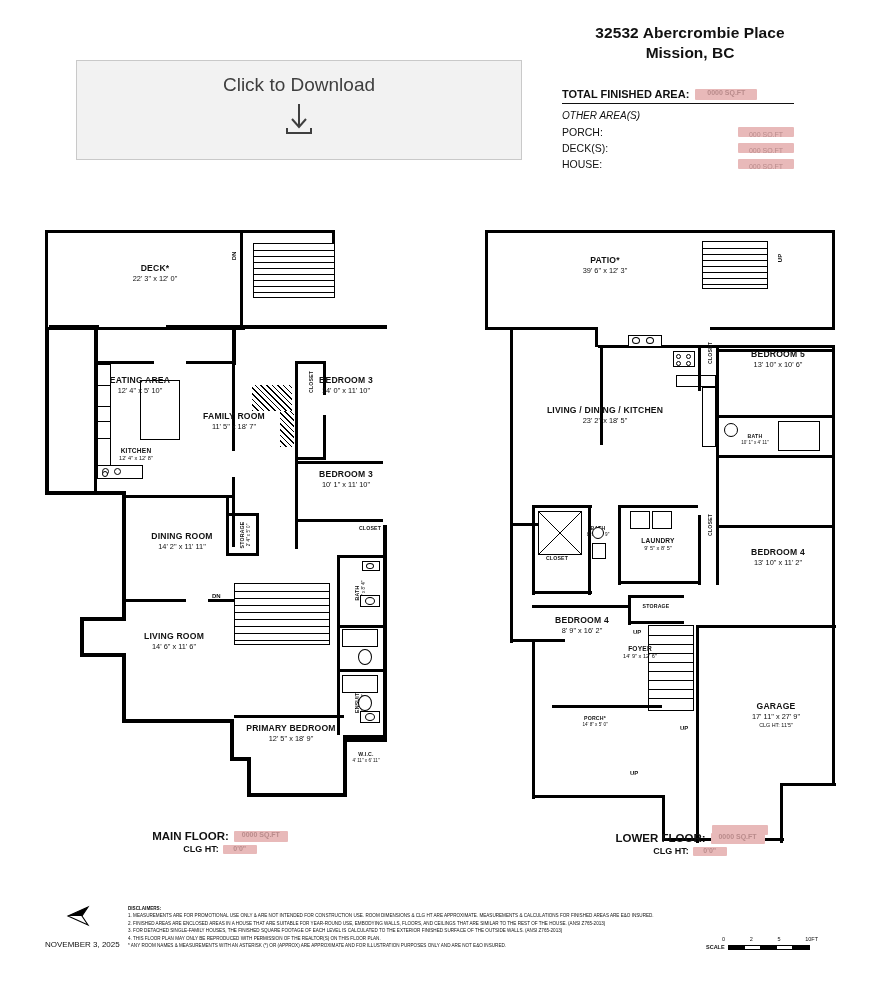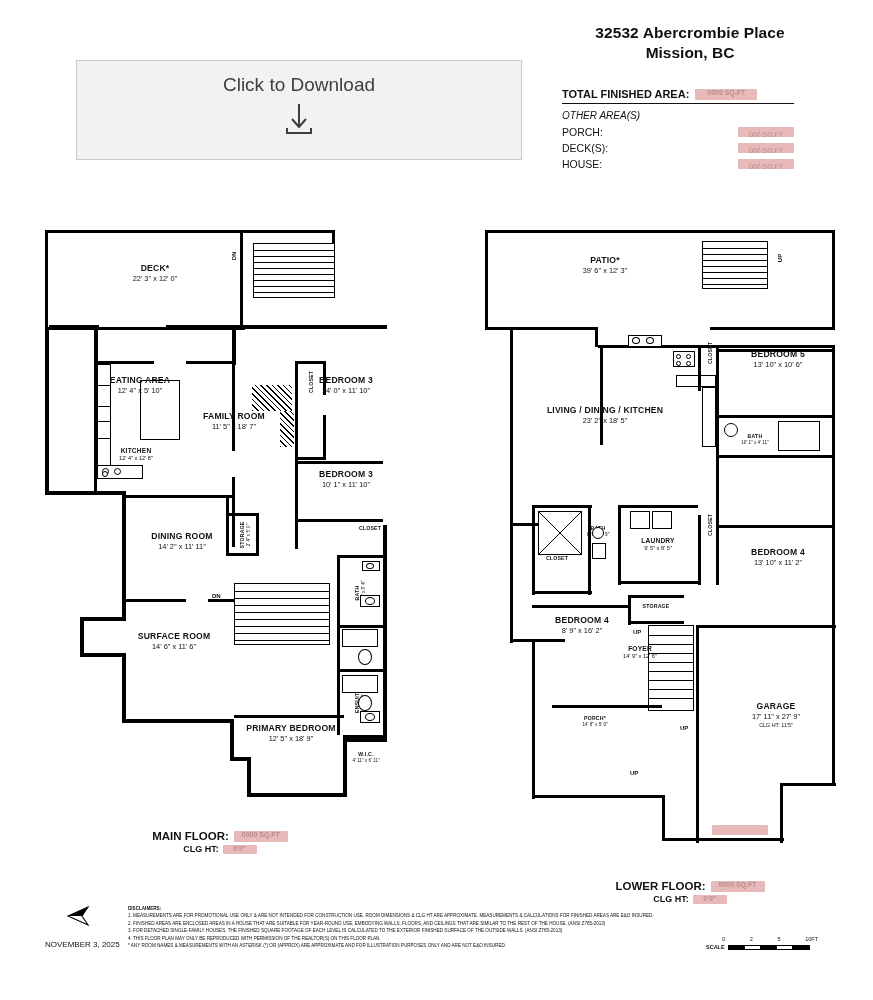--- a/index.html
+++ b/index.html
@@ -245,21 +245,21 @@
     </div>
 
     <div class="wall" style="left:86px; top:270px; width:106px; height:3px;"></div>
     <div class="wall" style="left:86px; top:374px; width:60px; height:3px;"></div>
     <div class="wall" style="left:168px; top:374px; width:30px; height:3px;"></div>
     <div class="room" style="left:92px; top:306px; width:100px;">
       <div class="rname">DINING ROOM</div>
       <div class="rdim">14' 2" x 11' 11"</div>
     </div>
     <div class="room" style="left:84px; top:406px; width:100px;">
-      <div class="rname">SURFACE ROOM</div>
+      <div class="rname">LIVING ROOM</div>
       <div class="rdim">14' 6" x 11' 6"</div>
     </div>
 
     <div class="wall" style="left:186px; top:270px; width:3px; height:60px;"></div>
     <div class="wall" style="left:186px; top:288px; width:32px; height:3px;"></div>
     <div class="wall" style="left:216px; top:288px; width:3px; height:42px;"></div>
     <div class="wall" style="left:186px; top:328px; width:33px; height:3px;"></div>
     <div class="label-rot tiny" style="left:190px; top:290px; width:30px; height:38px;">
       <div style="transform:rotate(-90deg); transform-origin:center; position:absolute; left:-4px; top:14px; width:38px; text-align:center;">
         <div class="rname">STORAGE</div>
@@ -491,21 +491,21 @@
     <div class="wall" style="left:216px; top:400px; width:3px; height:218px;"></div>
     <div class="wall" style="left:216px; top:400px; width:140px; height:3px;"></div>
     <div class="room" style="left:236px; top:476px; width:120px;">
       <div class="rname">GARAGE</div>
       <div class="rdim">17' 11" x 27' 9"</div>
       <div class="rdim" style="font-size:5.4px;">CLG HT:   11'5"</div>
     </div>
     <div class="redact" style="left:232px; top:600px; position:absolute; width:56px; height:10px;"></div>
   </div>
 
-  <div class="floor-caption" style="left:540px; top:880px; width:300px;">
+  <div class="floor-caption" style="left:540px; top:832px; width:300px;">
     <div class="fc-l1">
       <span>LOWER FLOOR:</span>
       <span class="redact">0000 SQ.FT</span>
     </div>
     <div class="fc-l2">
       <span>CLG HT:</span>
       <span class="redact">0'0"</span>
     </div>
   </div>
 

